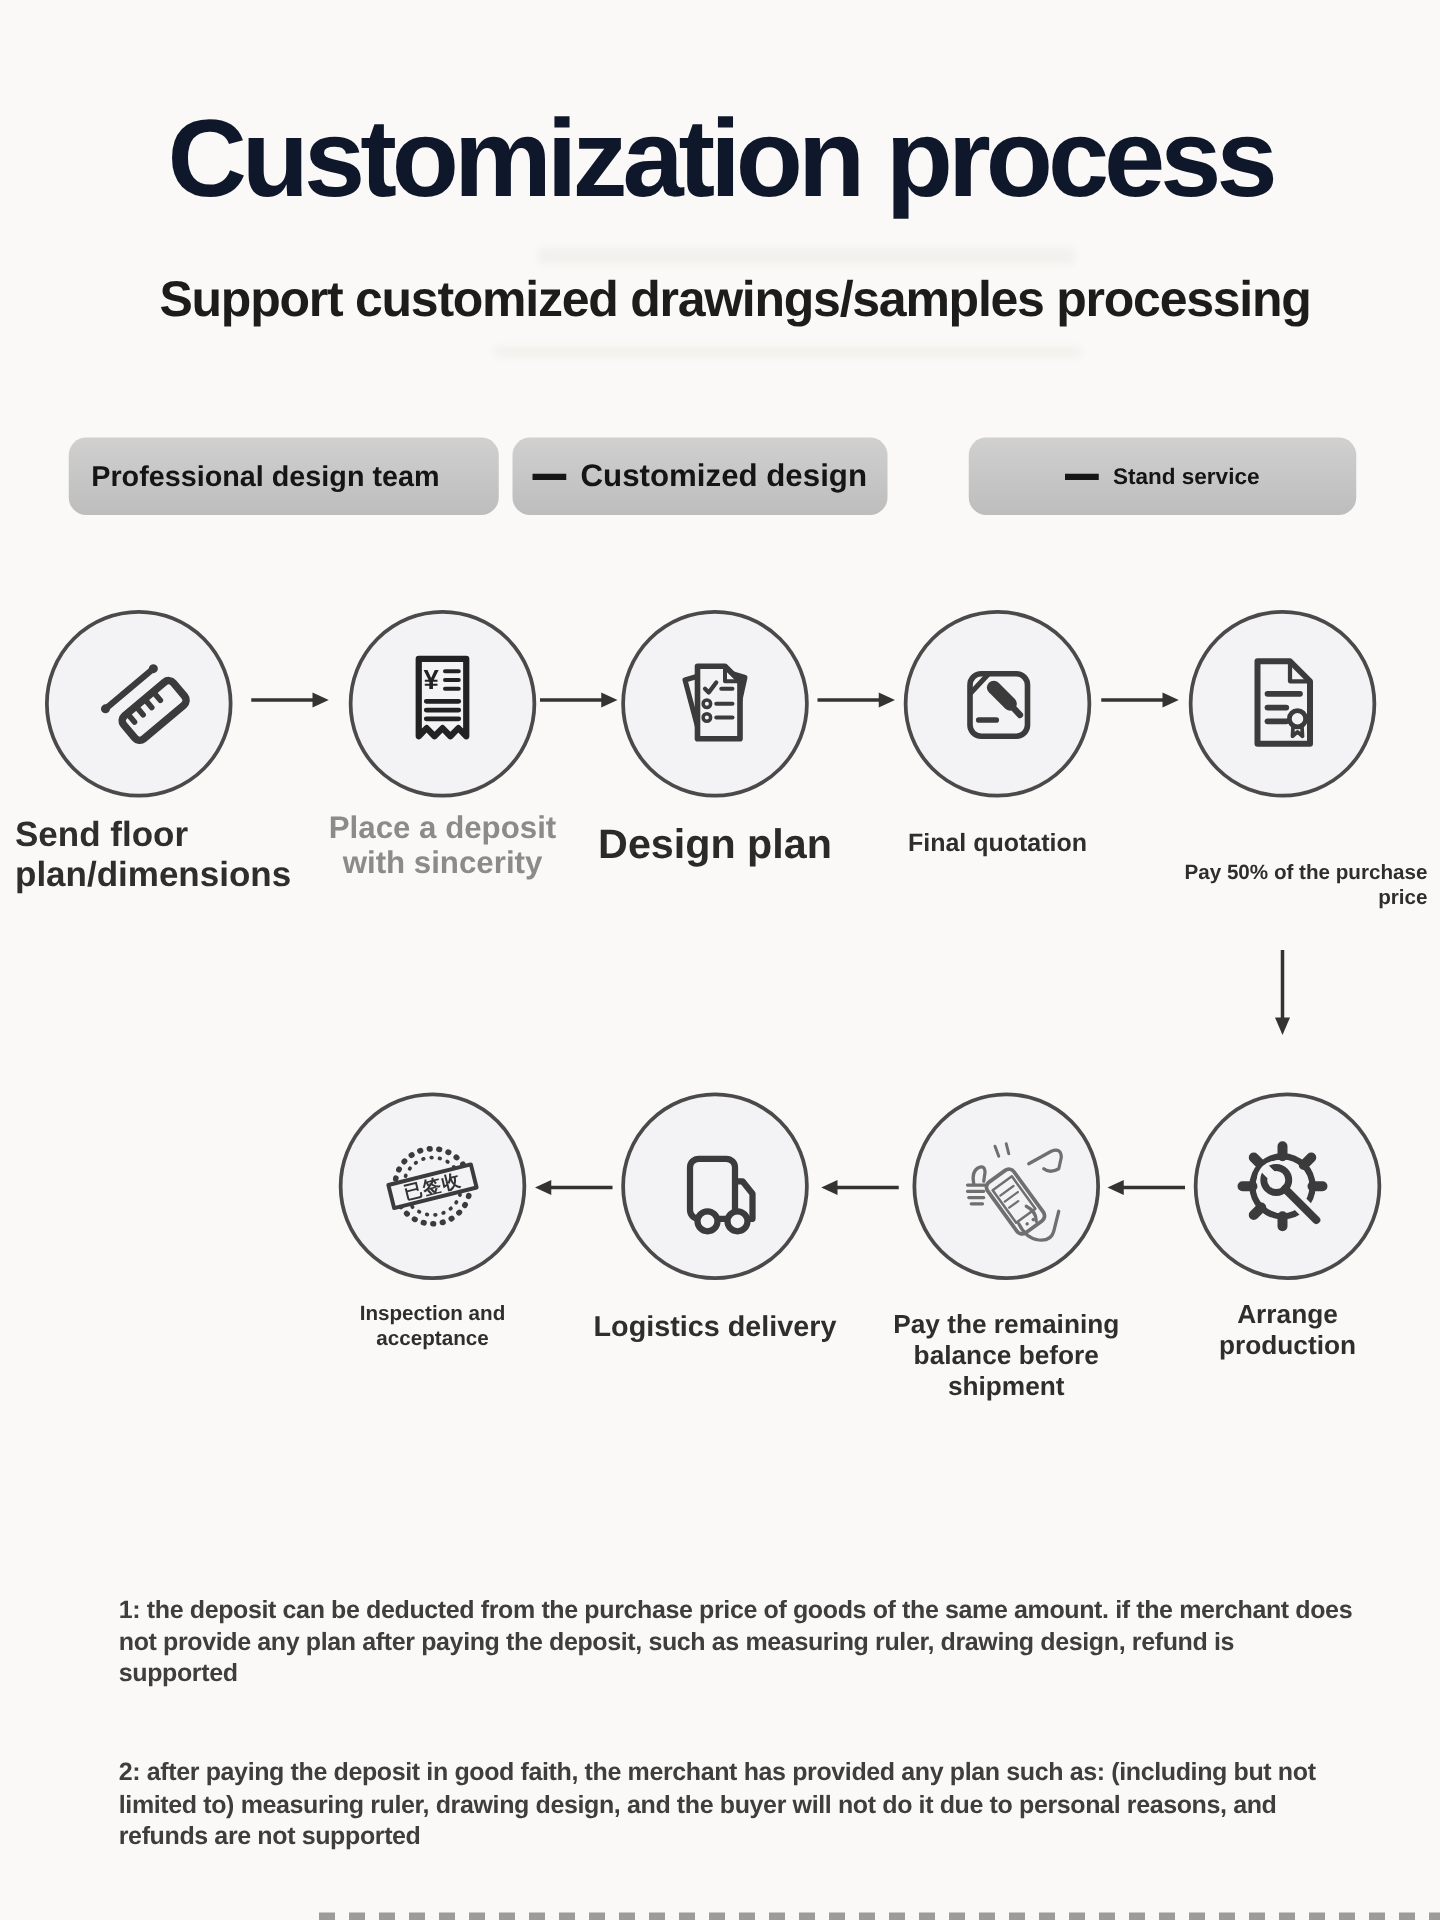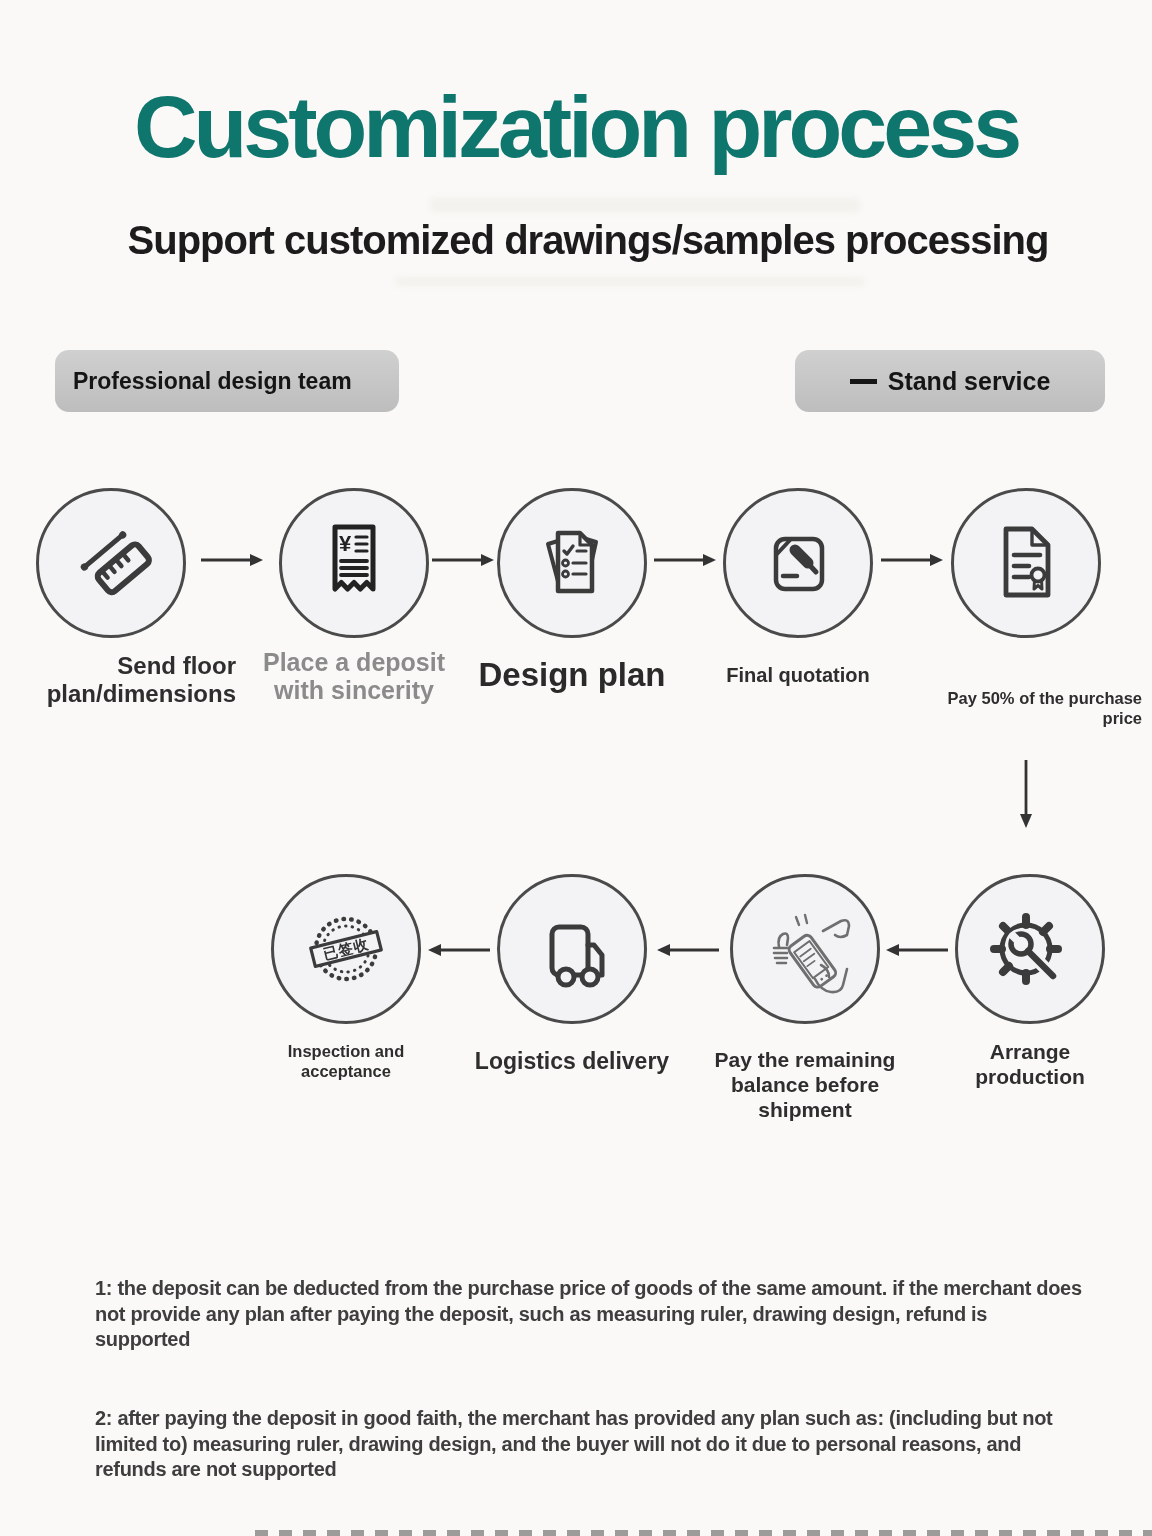--- a/index.html
+++ b/index.html
@@ -1,47 +1,47 @@
 <!DOCTYPE html>
 <html><head>
 <meta charset="utf-8">
 <style>
   html,body{margin:0;padding:0;}
   body{font-family:"Liberation Sans","DejaVu Sans",sans-serif;background:#e9e9e9;}
   .page{position:relative;width:1152px;height:1536px;margin:0 auto;background:#faf9f7;overflow:hidden;}
 
   
   .title{position:absolute;top:76px;left:0;width:1152px;text-align:center;
-         font-size:88px;font-weight:800;letter-spacing:-4px;color:#0f766e;line-height:1.15;}
+         font-size:88px;font-weight:800;letter-spacing:-4px;color:#0f172a;line-height:1.15;}
   .subtitle{position:absolute;top:218px;left:0;width:1152px;text-align:center;
          font-size:40px;font-weight:700;letter-spacing:-1px;color:#1c1c1c;padding-left:12px;}
   .ghost{position:absolute;background:#b5ae9f;opacity:.10;filter:blur(3px);border-radius:4px;}
 
   
   .banner{position:absolute;top:350px;height:62px;border-radius:14px;
           background:linear-gradient(180deg,#d0d0d0,#bdbdbd);box-sizing:border-box;
           display:flex;align-items:center;color:#151515;font-weight:700;}
   .banner.b1{left:55px;width:344px;padding-left:18px;font-size:23px;line-height:1.08;}
   .banner.b2{left:410px;width:300px;justify-content:center;font-size:25px;}
-  .banner.b3{left:795px;width:310px;justify-content:center;font-size:25px;align-items:center;}
+  .banner.b3{left:775px;width:310px;justify-content:center;font-size:18px;align-items:center;}
   .dash{width:27px;height:5px;background:#161616;margin-right:11px;flex:0 0 auto;}
 
   
   .circle{position:absolute;width:150px;height:150px;border:3.5px solid #4a4a4a;border-radius:50%;
           background:#f3f3f5;box-sizing:border-box;display:flex;align-items:center;justify-content:center;}
   .circle svg{width:100px;height:100px;}
   .r1{top:488px;}
   .r2{top:874px;}
 
   
   .arrow{position:absolute;}
 
   
   .lbl{position:absolute;font-weight:700;color:#2e2e2e;}
-  .lbl.l1{top:652px;left:12px;width:192px;font-size:24px;line-height:1.15;text-align:right;margin-left:32px;}
+  .lbl.l1{top:652px;left:12px;width:192px;font-size:28px;line-height:1.15;text-align:left;}
   .lbl.l2{top:648px;left:259px;width:190px;font-size:25px;line-height:1.12;text-align:center;color:#8b8b8b;}
   .lbl.l3{top:656px;left:442px;width:260px;font-size:33px;text-align:center;color:#2a2a2a;}
   .lbl.l4{top:664px;left:698px;width:200px;font-size:20px;text-align:center;}
   .lbl.l5{top:656px;left:912px;width:230px;font-size:16.5px;line-height:1.2;text-align:right;margin-top:33px;}
   .lbl.m1{top:1042px;left:258px;width:176px;font-size:16.5px;line-height:1.2;text-align:center;}
   .lbl.m2{top:1048px;left:452px;width:240px;font-size:23px;text-align:center;}
   .lbl.m3{top:1048px;left:702px;width:206px;font-size:21px;line-height:1.18;text-align:center;}
   .lbl.m4{top:1040px;left:948px;width:164px;font-size:21px;line-height:1.18;text-align:center;}
 
   
@@ -60,20 +60,24 @@
 <div class="page">
 
   <div class="ghost" style="top:198px;left:430px;width:430px;height:14px;"></div>
   <div class="ghost" style="top:277px;left:395px;width:470px;height:9px;"></div>
 
   <div class="title">Customization process</div>
   <div class="subtitle">Support customized drawings/samples processing</div>
 
   <div class="banner b1">
     <span>Professional design team</span>
+  </div>
+  <div class="banner b2">
+    <span class="dash"></span>
+    <span>Customized design</span>
   </div>
   <div class="banner b3">
     <span class="dash"></span>
     <span>Stand service</span>
   </div>
 
   <div class="circle r1" style="left:36px;">
     <svg viewBox="0 0 100 100" fill="none" stroke="#3b3b3b" stroke-linecap="round" stroke-linejoin="round">
       <g transform="rotate(-40 50 50)">
         <rect x="30" y="50" width="52" height="24" rx="5" stroke-width="6"></rect>

